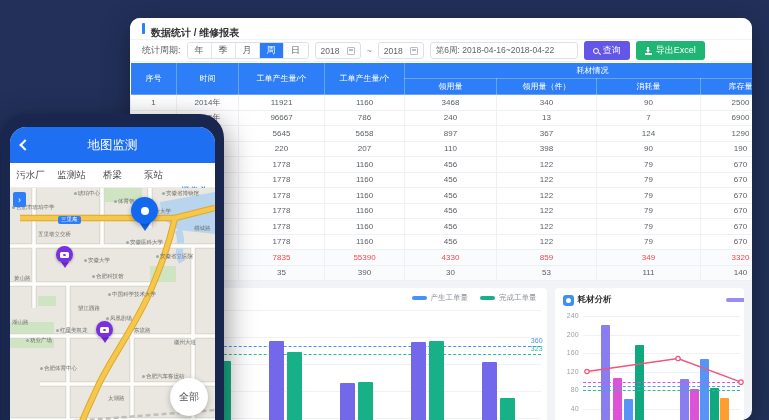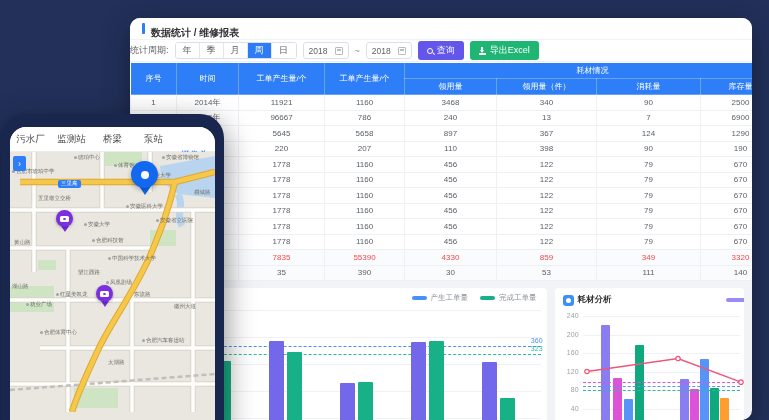--- a/index.html
+++ b/index.html
@@ -7,21 +7,21 @@
   #root{position:relative;width:769px;height:420px;overflow:hidden;background:#22305a;}
 
   
   #desktop{position:absolute;left:130px;top:18px;width:622px;height:402px;background:#f1f3f7;
            border-radius:10px;overflow:hidden;box-shadow:0 8px 28px rgba(0,0,0,.35);}
   .crumbbar{position:absolute;left:0;top:0;width:100%;height:22px;background:#fff;display:flex;align-items:center;
             border-bottom:1px solid #f0f2f5;}
   .accent{width:3px;height:11px;background:#2e7ef7;margin:0 6px 0 12px;border-radius:1px;}
   .crumbtxt{font-size:10px;color:#333;font-weight:bold;margin-top:9px;}
   .filterbar{position:absolute;left:0;top:22px;width:100%;height:22px;background:#fff;display:flex;align-items:center;
-             gap:6px;padding-left:0;border-bottom:1px solid #eef0f4;}
+             gap:6px;padding-left:12px;border-bottom:1px solid #eef0f4;}
   .flabel{font-size:9px;color:#606266;}
   .segs{display:flex;border:1px solid #dcdfe6;border-radius:3px;overflow:hidden;height:17px;}
   .seg{width:24px;height:100%;display:flex;align-items:center;justify-content:center;font-size:9px;color:#606266;
        background:#fff;border-right:1px solid #e3e6ec;cursor:pointer;}
   .seg:last-child{border-right:none;}
   .seg.on{background:#2b7cf6;color:#fff;}
   .sel,.inp{height:17px;border:1px solid #dcdfe6;border-radius:3px;background:#fff;display:flex;align-items:center;
             padding:0 5px;font-size:8.5px;color:#606266;gap:4px;}
   .sel{width:46px;justify-content:space-between;}
   .cal{width:8px;height:8px;border:1px solid #b8bcc4;border-radius:1px;position:relative;}
@@ -115,20 +115,21 @@
         </div>
       <div class="sel">
         <span>2018</span>
         <span class="cal"></span>
       </div>
       <span class="tilde">~</span>
       <div class="sel">
         <span>2018</span>
         <span class="cal"></span>
       </div>
+      <div class="inp">第6周: 2018-04-16~2018-04-22</div>
       <button class="btnq">
         <span class="mag"></span>
         <span>查询</span>
       </button>
       <button class="btne">
         <span class="dl">
             <i></i>
           </span>
         <span>导出Excel</span>
       </button>
@@ -351,20 +352,24 @@
             <circle cx="32" cy="83.5" r="2.2" fill="#fff" stroke="#f0557a" stroke-width="1.2"></circle>
             <circle cx="123" cy="70.55" r="2.2" fill="#fff" stroke="#f0557a" stroke-width="1.2"></circle>
             <circle cx="186" cy="94.13749999999999" r="2.2" fill="#fff" stroke="#f0557a" stroke-width="1.2"></circle>
           </svg>
         </div>
     </div>
   </div>
 
   <div id="phone">
     <div class="pscreen">
+      <div class="phead">
+        <span class="back"></span>
+        <span class="ptitle">地图监测</span>
+      </div>
       <div class="ptabs" id="ptabs">
           <div class="ptab">污水厂</div>
           <div class="ptab">监测站</div>
           <div class="ptab">桥梁</div>
           <div class="ptab">泵站</div>
           <div class="ptab on">摄像头</div>
         </div>
       <div class="pmap" id="pmap">
         <svg width="205" height="260" viewBox="0 0 205 260" style="position:absolute;left:0;top:0;">
           <rect x="0" y="0" width="205" height="260" fill="#e9e7e0"></rect>
@@ -419,20 +424,21 @@
             <div class="t"></div>
           </div>
         <div class="cammark" style="left:46px;top:58px;">
             <div class="c"></div>
             <div class="t"></div>
           </div>
         <div class="cammark" style="left:86px;top:133px;">
             <div class="c"></div>
             <div class="t"></div>
           </div>
+        <div class="allbtn">全部</div>
       <div class="maplab" style="left: 64px; top: 3px;"><span class="pdot"></span>琥珀中心</div>
           <div class="maplab" style="left: 104px; top: 11px;"><span class="pdot"></span>体育馆</div>
           <div class="maplab" style="left: 124px; top: 21px;"><span class="pdot"></span>安徽农业大学</div>
           <div class="maplab" style="left: 152px; top: 3px;"><span class="pdot"></span>安徽省博物馆</div>
           <div class="maplab" style="left: 2px; top: 17px;"><span class="pdot"></span>合肥市琥珀中学</div>
           <div class="maplab" style="left: 28px; top: 44px;">五里墩立交桥</div>
           <div class="maplab badge" style="left: 48px; top: 28px;">三里庵</div>
           <div class="maplab" style="left: 184px; top: 38px;">桐城路</div>
           <div class="maplab" style="left: 116px; top: 52px;"><span class="pdot"></span>安徽医科大学</div>
           <div class="maplab" style="left: 146px; top: 66px;"><span class="pdot"></span>安徽省立医院</div>

